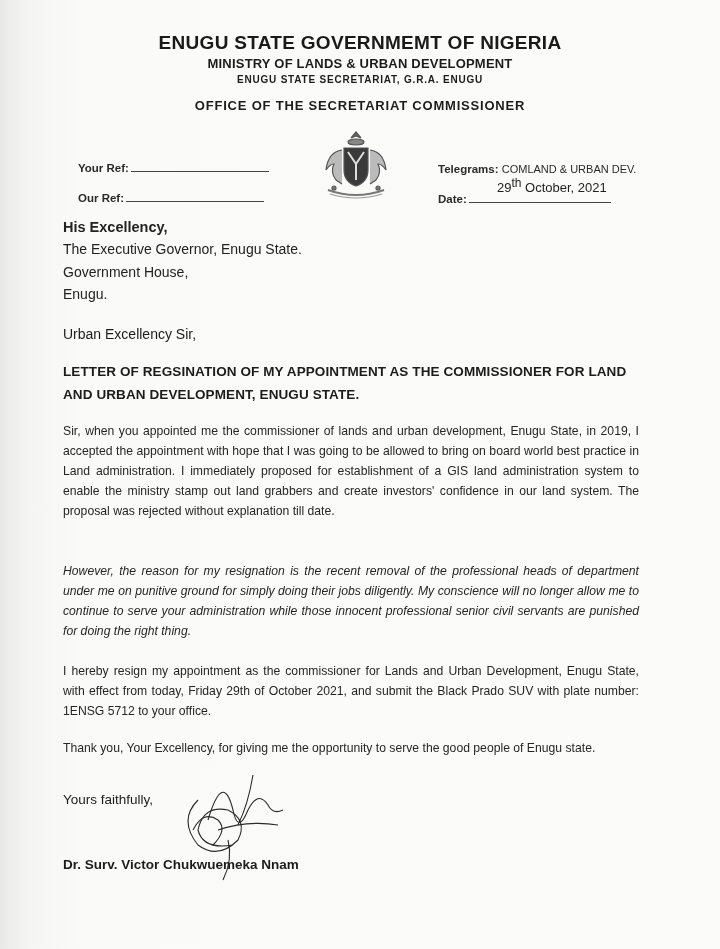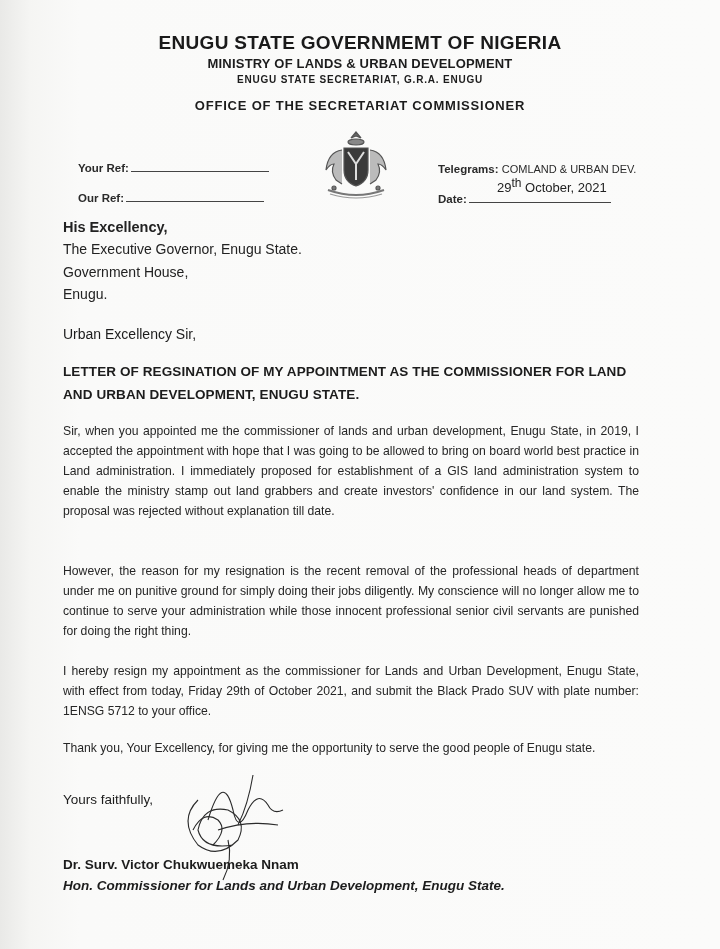--- a/index.html
+++ b/index.html
@@ -35,21 +35,21 @@
 
   .addr { position: absolute; left: 63px; font-size: 14px; color: #222; }
   .addr.b { font-weight: bold; font-size: 14.5px; }
   .a1 { top: 219px; text-align: center; } .a2 { top: 241px; } .a3 { top: 264px; text-align: right; } .a4 { top: 286px; }
   .salutation { position: absolute; left: 63px; top: 326px; font-size: 14px; }
 
   .subject { position: absolute; left: 63px; top: 360px; width: 580px; font-weight: bold; font-size: 13.5px; line-height: 23px; letter-spacing: 0.1px; }
 
   .para { position: absolute; left: 63px; width: 576px; font-size: 12.2px; line-height: 20px; color: #262626; text-align: justify; }
   .p1 { top: 421px; }
-  .p2 { top: 561px; }
+  .p2 { top: 561px; font-style: italic; }
   .p3 { top: 661px; }
   .p4 { top: 738px; }
 
   .closing { position: absolute; left: 63px; top: 792px; font-size: 13.5px; }
   .signature { position: absolute; left: 168px; top: 760px; width: 130px; height: 130px; }
   .signer { position: absolute; left: 63px; top: 857px; font-weight: bold; font-size: 13.5px; }
   .signer-title { position: absolute; left: 63px; top: 878px; font-weight: bold; font-style: italic; font-size: 13.5px; }
 </style>
 </head>
 <body>
@@ -114,14 +114,13 @@
       <path d="M30 40 q-20 20 0 45 q20 15 40 -5 q10 -20 -10 -30 q-25 -5 -30 20 q5 20 35 15"></path>
       <path d="M40 60 q15 -50 25 -10 q5 25 15 0 q10 -20 20 -5 q5 10 15 5"></path>
       <path d="M50 70 q30 -10 60 -5"></path>
       <path d="M60 80 q5 20 -5 40"></path>
       <path d="M85 15 q-5 30 -15 50"></path>
       <path d="M25 70 q10 -20 25 -10 q10 10 -5 25"></path>
     </g>
   </svg>
 
   <div class="signer">Dr. Surv. Victor Chukwuemeka Nnam</div>
-  <div class="signer-title">Hon. Commissioner for Lands and Urban Development, Enugu State.</div>
 </div>
 
 </body></html>

